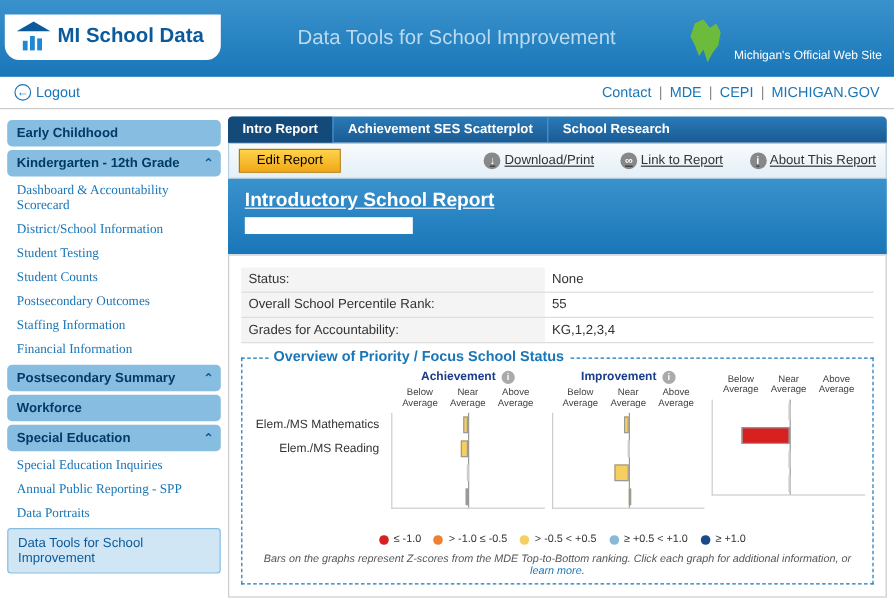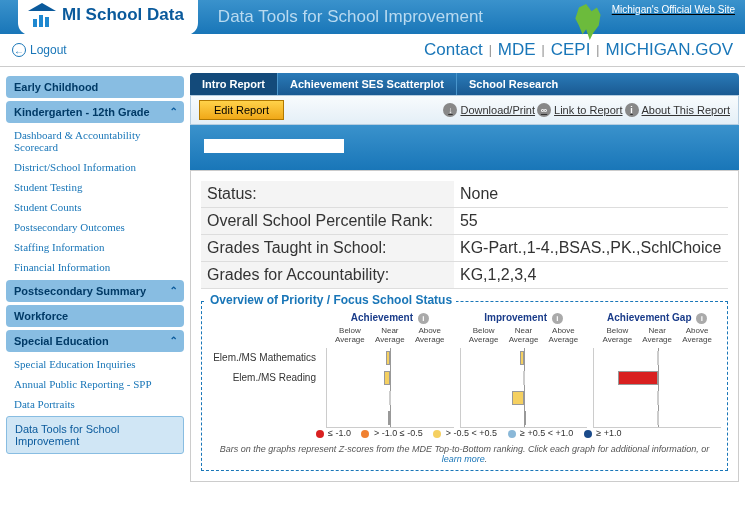--- a/index.html
+++ b/index.html
@@ -1,87 +1,87 @@
 <!DOCTYPE html>
 <html><head>
 <meta charset="utf-8">
 <style>
   * { box-sizing: border-box; margin: 0; padding: 0; }
   body { font-family: Arial, sans-serif; font-size: 12px; background: #fff; width: 745px; }
   
   
-  .header { background: linear-gradient(#3a92cc, #1976b8); height: 34px; display: flex; align-items: center; padding: 0 18px; position: relative; }
+  .header { background: linear-gradient(#3a92cc, #1976b8); height: 64px; display: flex; align-items: center; padding: 0 4px; position: relative; gap: 44px; }
   .logo-wrap { background: #fff; border-radius: 0 0 12px 12px; padding: 6px 14px 8px 10px; margin-top: -2px; display: flex; align-items: center; gap: 6px; }
   .logo-icon { width: 28px; height: 24px; position: relative; }
   .roof { width: 0; height: 0; border-left: 14px solid transparent; border-right: 14px solid transparent; border-bottom: 8px solid #0a5a9c; position: absolute; top: 0; left: 0; }
   .bars { position: absolute; bottom: 0; left: 5px; display: flex; gap: 2px; align-items: flex-end; }
   .bars span { width: 4px; background: #1e88d0; display: block; }
   .bars span:nth-child(1){height:8px}.bars span:nth-child(2){height:12px}.bars span:nth-child(3){height:10px}
   .logo-text { color: #0a5a9c; font-size: 17px; font-weight: bold; }
   .header-title { color: #b9daf0; font-size: 17px; margin-left: 20px; }
-  .mi-state { position: absolute; right: 10px; top: 4px; display: flex; align-items: flex-start; gap: 4px; text-decoration: underline; }
+  .mi-state { position: absolute; right: 10px; top: 16px; display: flex; align-items: flex-end; gap: 4px; }
   .mi-shape { width: 36px; height: 36px; background: #6cbb3c; clip-path: polygon(20% 10%, 40% 0%, 55% 20%, 70% 10%, 80% 30%, 75% 60%, 60% 80%, 50% 100%, 40% 70%, 30% 85%, 20% 60%, 10% 40%); }
   .mi-text { color: #fff; font-size: 10px; line-height: 1.1; }
   
   
   .topbar { background: #fff; border-bottom: 1px solid #ccc; padding: 6px 12px; display: flex; align-items: center; justify-content: space-between; }
   .logout { color: #1976b8; display: flex; align-items: center; gap: 4px; cursor: pointer; }
   .logout-arrow { width: 14px; height: 14px; border: 1px solid #1976b8; border-radius: 50%; display: flex; align-items: center; justify-content: center; font-size: 10px; }
   .toplinks { display: flex; gap: 6px; align-items: center; }
-  .toplinks a { color: #1976b8; text-decoration: none; font-size: 17px; cursor: pointer; }
+  .toplinks a { color: #1976b8; text-decoration: none; font-size: 12px; cursor: pointer; }
   .toplinks .sep { color: #888; }
   
   
   .layout { display: flex; gap: 6px; padding: 6px; }
   .sidebar { width: 178px; flex-shrink: 0; }
   .side-section { background: #88bde2; color: #003a66; font-weight: bold; padding: 5px 8px; border-radius: 4px; margin: 3px 0 2px; font-size: 11px; position: relative; cursor: pointer; }
   .side-section .chev { position: absolute; right: 6px; top: 5px; color: #0a5a9c; font-size: 10px; }
   .side-link { color: #1976b8; padding: 4px 6px 4px 8px; font-size: 11px; cursor: pointer; font-family: Liberation Serif, serif; }
   .side-active { background: #d0e6f5; border: 1px solid #88bde2; border-radius: 3px; padding: 6px 8px; color: #0a5a9c; font-size: 11px; margin-top: 2px; }
   
   .main { flex: 1; min-width: 0; }
   .tabs { display: flex; background: linear-gradient(#2a7bb8, #1a5a92); border-radius: 4px 4px 0 0; overflow: hidden; }
   .tab { padding: 5px 12px; color: #fff; font-size: 11px; font-weight: bold; cursor: pointer; }
   .tab.active { background: #134a7a; }
   .tab + .tab { border-left: 1px solid #4a96cc; }
   
-  .toolbar { background: linear-gradient(#f8fbfd, #e4eff7); border: 1px solid #b5cde0; padding: 4px 8px; display: flex; align-items: center; gap: 2px; }
+  .toolbar { background: linear-gradient(#f8fbfd, #e4eff7); border: 1px solid #b5cde0; padding: 4px 8px; display: flex; align-items: center; gap: 22px; }
   .edit-btn { background: linear-gradient(#ffd24a, #f0a818); border: 1px solid #b27900; padding: 3px 14px; font-size: 11px; cursor: pointer; }
   .toolbar-spacer { flex: 1; }
   .tool-link { color: #333; font-size: 11px; display: flex; align-items: center; gap: 3px; cursor: pointer; text-decoration: underline; }
   .tool-icon { width: 14px; height: 14px; background: #888; border-radius: 50%; display: inline-flex; align-items: center; justify-content: center; color: #fff; font-size: 9px; font-weight: bold; }
   
   .report-header { background: linear-gradient(#3a92cc, #1976b8); color: #fff; padding: 10px 14px 14px; }
   .report-title { font-size: 16px; font-weight: bold; text-decoration: underline; }
   .school-name { display:inline-block; width: 140px; height: 14px; background: #fff; margin-top: 4px; }
   
   .content { border: 1px solid #ccc; padding: 10px; background: #fff; }
-  .info-table { width: 100%; border-collapse: collapse; font-size: 16px; margin-bottom: 12px; }
+  .info-table { width: 100%; border-collapse: collapse; font-size: 11px; margin-bottom: 12px; }
   .info-table tr { border-bottom: 1px solid #ddd; }
   .info-table td { padding: 4px 6px; color: #333; }
   .info-table td:first-child { width: 48%; background: #f4f4f4; }
   
   .fieldset { border: 1px dashed #1976b8; padding: 10px 6px 4px; position: relative; }
-  .legend { position: absolute; top: -9px; left: 4px; background: #fff; padding: 0 4px; color: #1976b8; font-weight: bold; font-size: 12px; }
+  .legend { position: absolute; top: -9px; left: 22px; background: #fff; padding: 0 4px; color: #1976b8; font-weight: bold; font-size: 12px; }
   
   .chart-row { display: flex; gap: 6px; }
   .chart-labels { width: 112px; font-size: 10px; color: #333; padding-top: 36px; }
   .chart-labels div { height: 20px; text-align: right; padding-right: 4px; line-height: 20px; }
   .chart-group { flex: 1; }
   .chart-title { text-align: center; color: #1a3c8a; font-weight: bold; font-size: 10px; }
   .chart-title .info { display: inline-block; width: 11px; height: 11px; background: #aaa; color: #fff; border-radius: 50%; font-size: 8px; line-height: 11px; text-align: center; margin-left: 2px; }
   .axis-labels { display: flex; justify-content: space-between; font-size: 8px; color: #444; padding: 2px 4px 4px; }
   .axis-labels span { flex: 1; text-align: center; }
   .chart-body { border: 1px solid #ccc; border-top: none; border-right: none; height: 80px; position: relative; padding: 0 4px; }
   .chart-body .vline { position: absolute; top: 0; bottom: 0; left: 50%; border-left: 1px solid #999; }
   .bar-row { height: 20px; position: relative; display: flex; align-items: center; justify-content: center; }
   .bar { height: 14px; border: 1px solid #999; }
   .mark { width: 2px; height: 14px; background: #ccc; }
   
-  .legend-row { text-align: center; margin: 0 0 4px; font-size: 9px; color: #333; }
+  .legend-row { text-align: center; margin: 20px 0 4px; font-size: 9px; color: #333; }
   .dot { display: inline-block; width: 8px; height: 8px; border-radius: 50%; vertical-align: middle; margin: 0 2px 0 8px; }
   .note { font-size: 9px; color: #555; font-style: italic; text-align: center; padding: 2px 4px; }
   .note a { color: #1976b8; }
 </style>
 </head>
 <body>
 
 <div class="header">
   <div class="logo-wrap">
     <div class="logo-icon">
@@ -161,37 +161,34 @@
           <span class="tool-icon">∞</span>
           <span>Link to Report</span>
         </span>
       <span class="tool-link">
           <span class="tool-icon">i</span>
           <span>About This Report</span>
         </span>
     </div>
 
     <div class="report-header">
+      <div class="report-title">Introductory School Report</div>
       <div class="school-name"></div>
     </div>
 
     <div class="content">
       <table class="info-table">
         <tbody>
             <tr>
               <td>Status:</td>
               <td>None</td>
             </tr>
         <tr>
               <td>Overall School Percentile Rank:</td>
               <td>55</td>
-            </tr>
-        <tr>
-              <td>Grades Taught in School:</td>
-              <td>KG-Part.,1-4.,BSAS.,PK.,SchlChoice</td>
             </tr>
         <tr>
               <td>Grades for Accountability:</td>
               <td>KG,1,2,3,4</td>
             </tr>
       </tbody>
         </table>
 
       <div class="fieldset">
         <div class="legend">Overview of Priority / Focus School Status</div>
@@ -240,21 +237,20 @@
                 </div>
                 <div class="bar-row">
                   <div class="bar" style="position:absolute;left:40%;width:10%;background:#f5d060"></div>
                 </div>
                 <div class="bar-row">
                   <div class="bar" style="position:absolute;left:50%;width:1.6666666666666667%;background:#f5d060"></div>
                 </div>
               </div>
             </div>
           <div class="chart-group">
-              <div class="chart-title">Achievement Gap <span class="info">i</span></div>
               <div class="axis-labels">
                 <span>Below Average</span>
                 <span>Near Average</span>
                 <span>Above Average</span>
               </div>
               <div class="chart-body">
                 <div class="vline"></div>
                 <div class="bar-row">
                   <div class="mark"></div>
                 </div>

